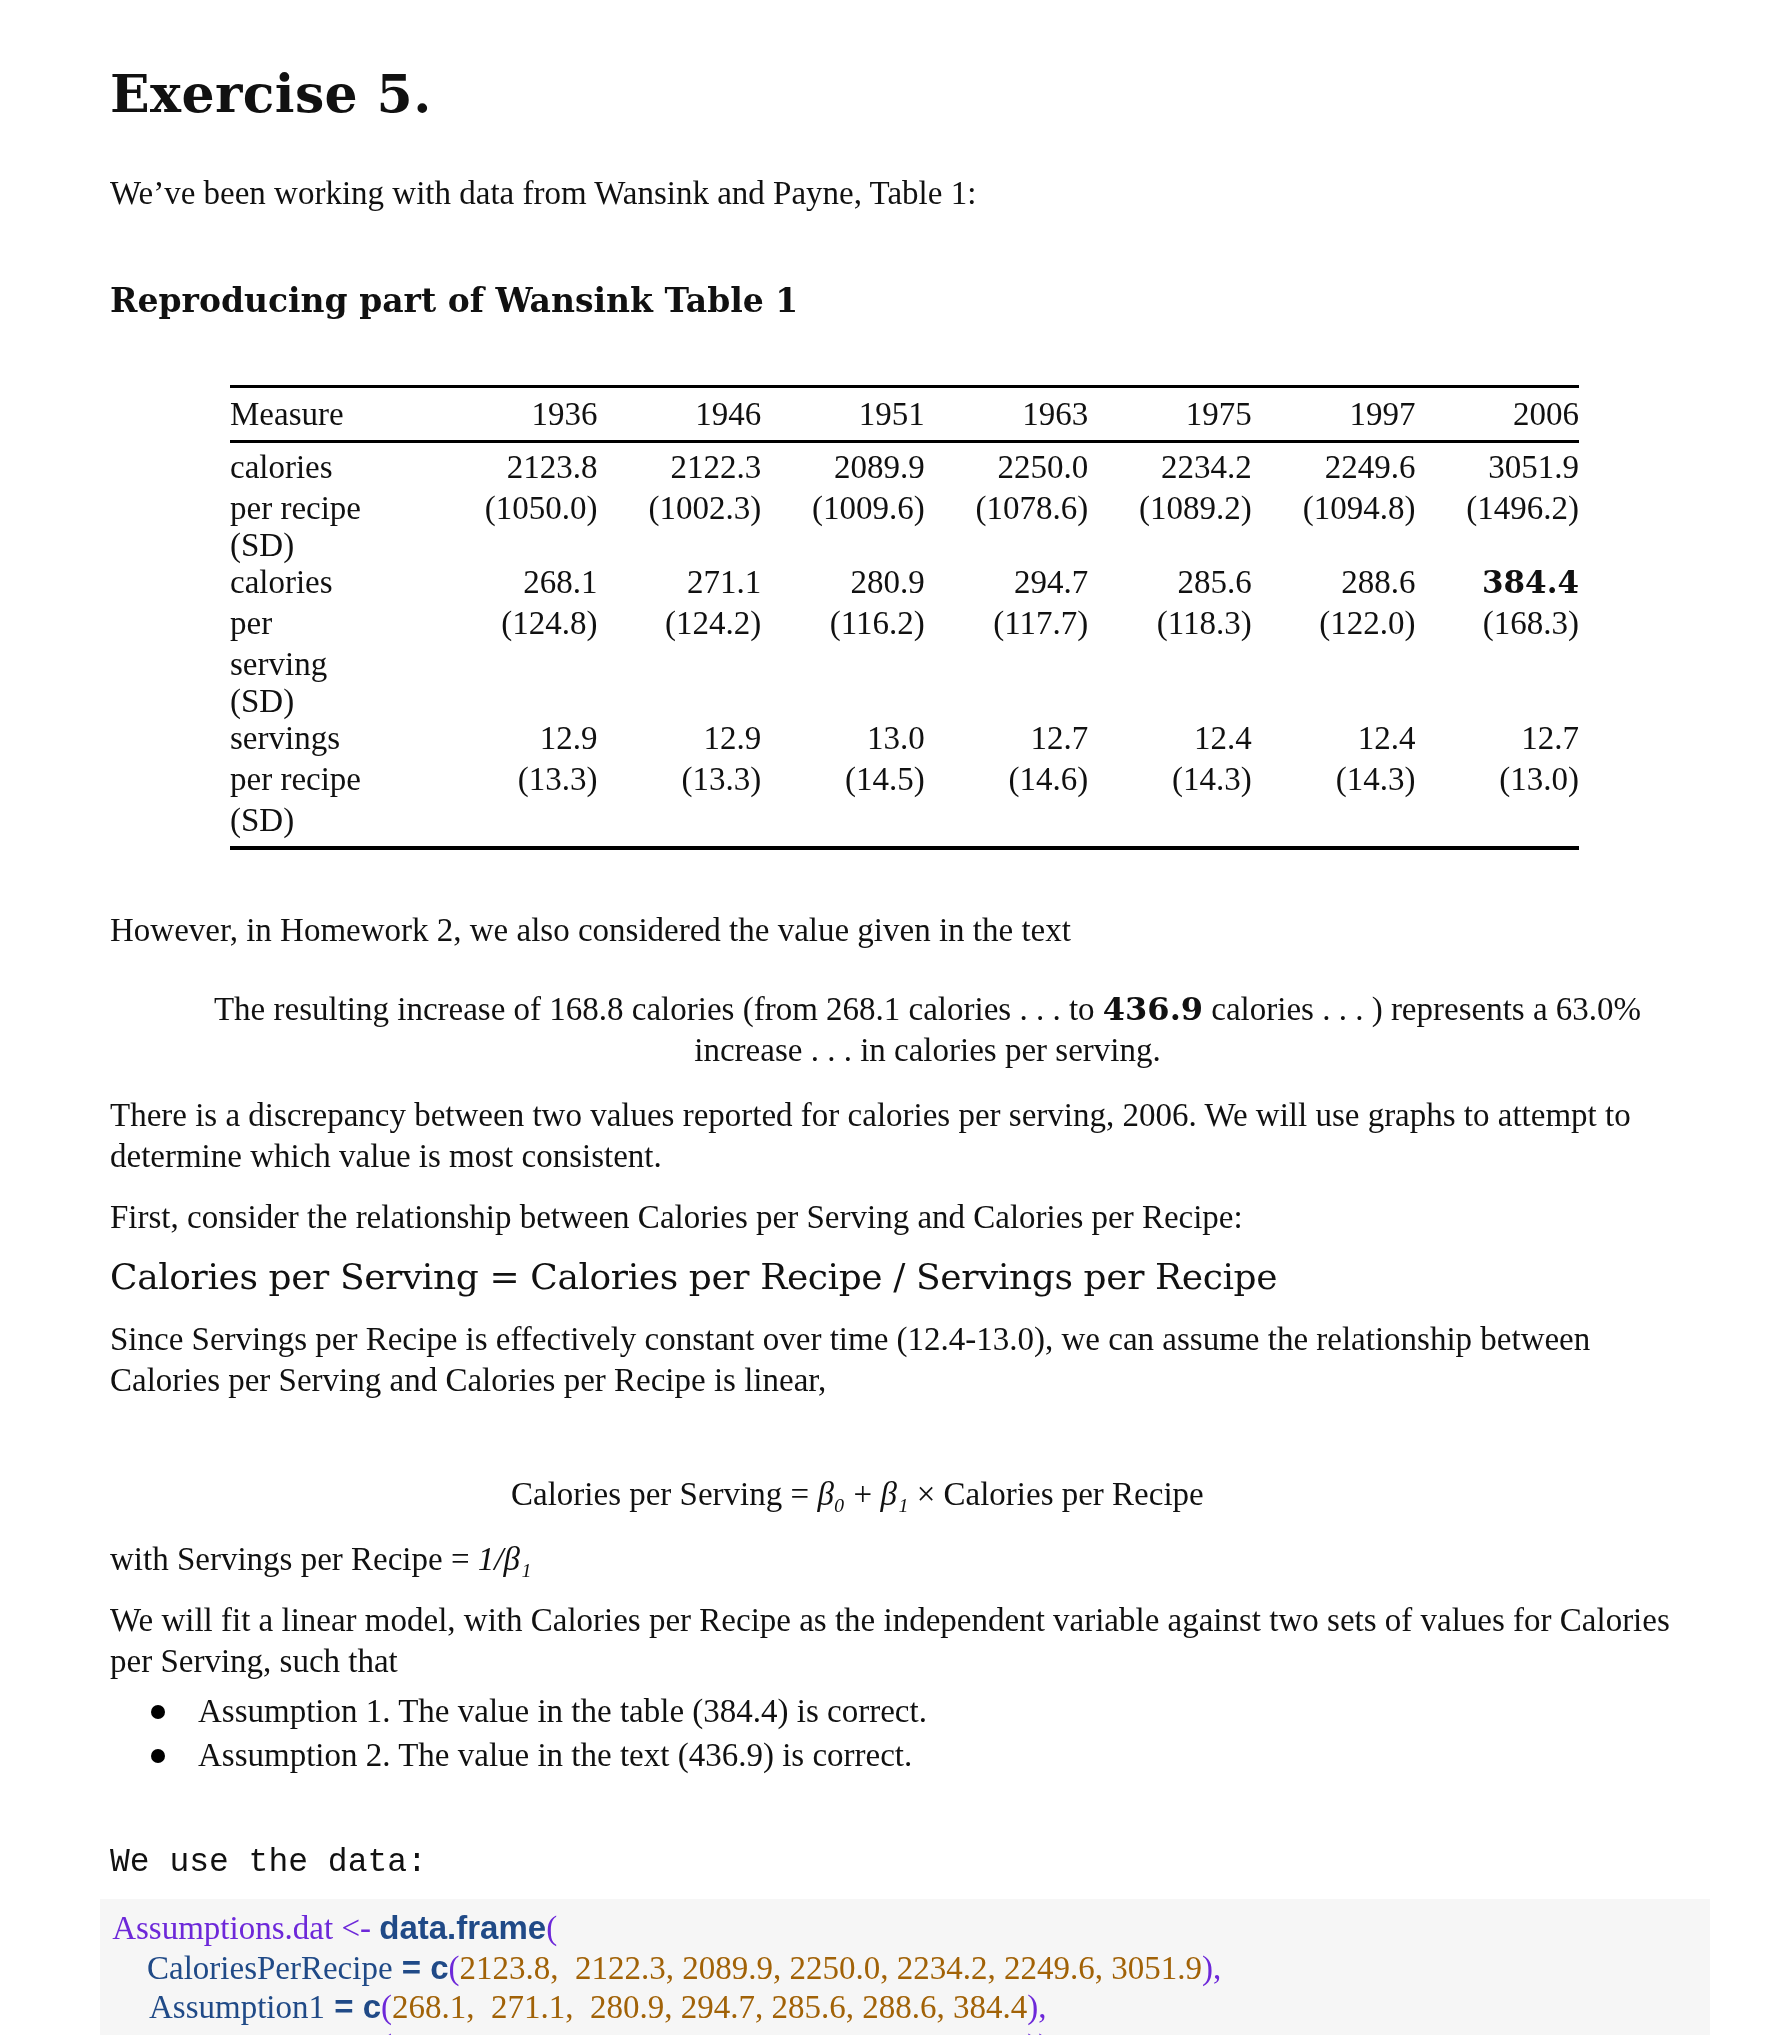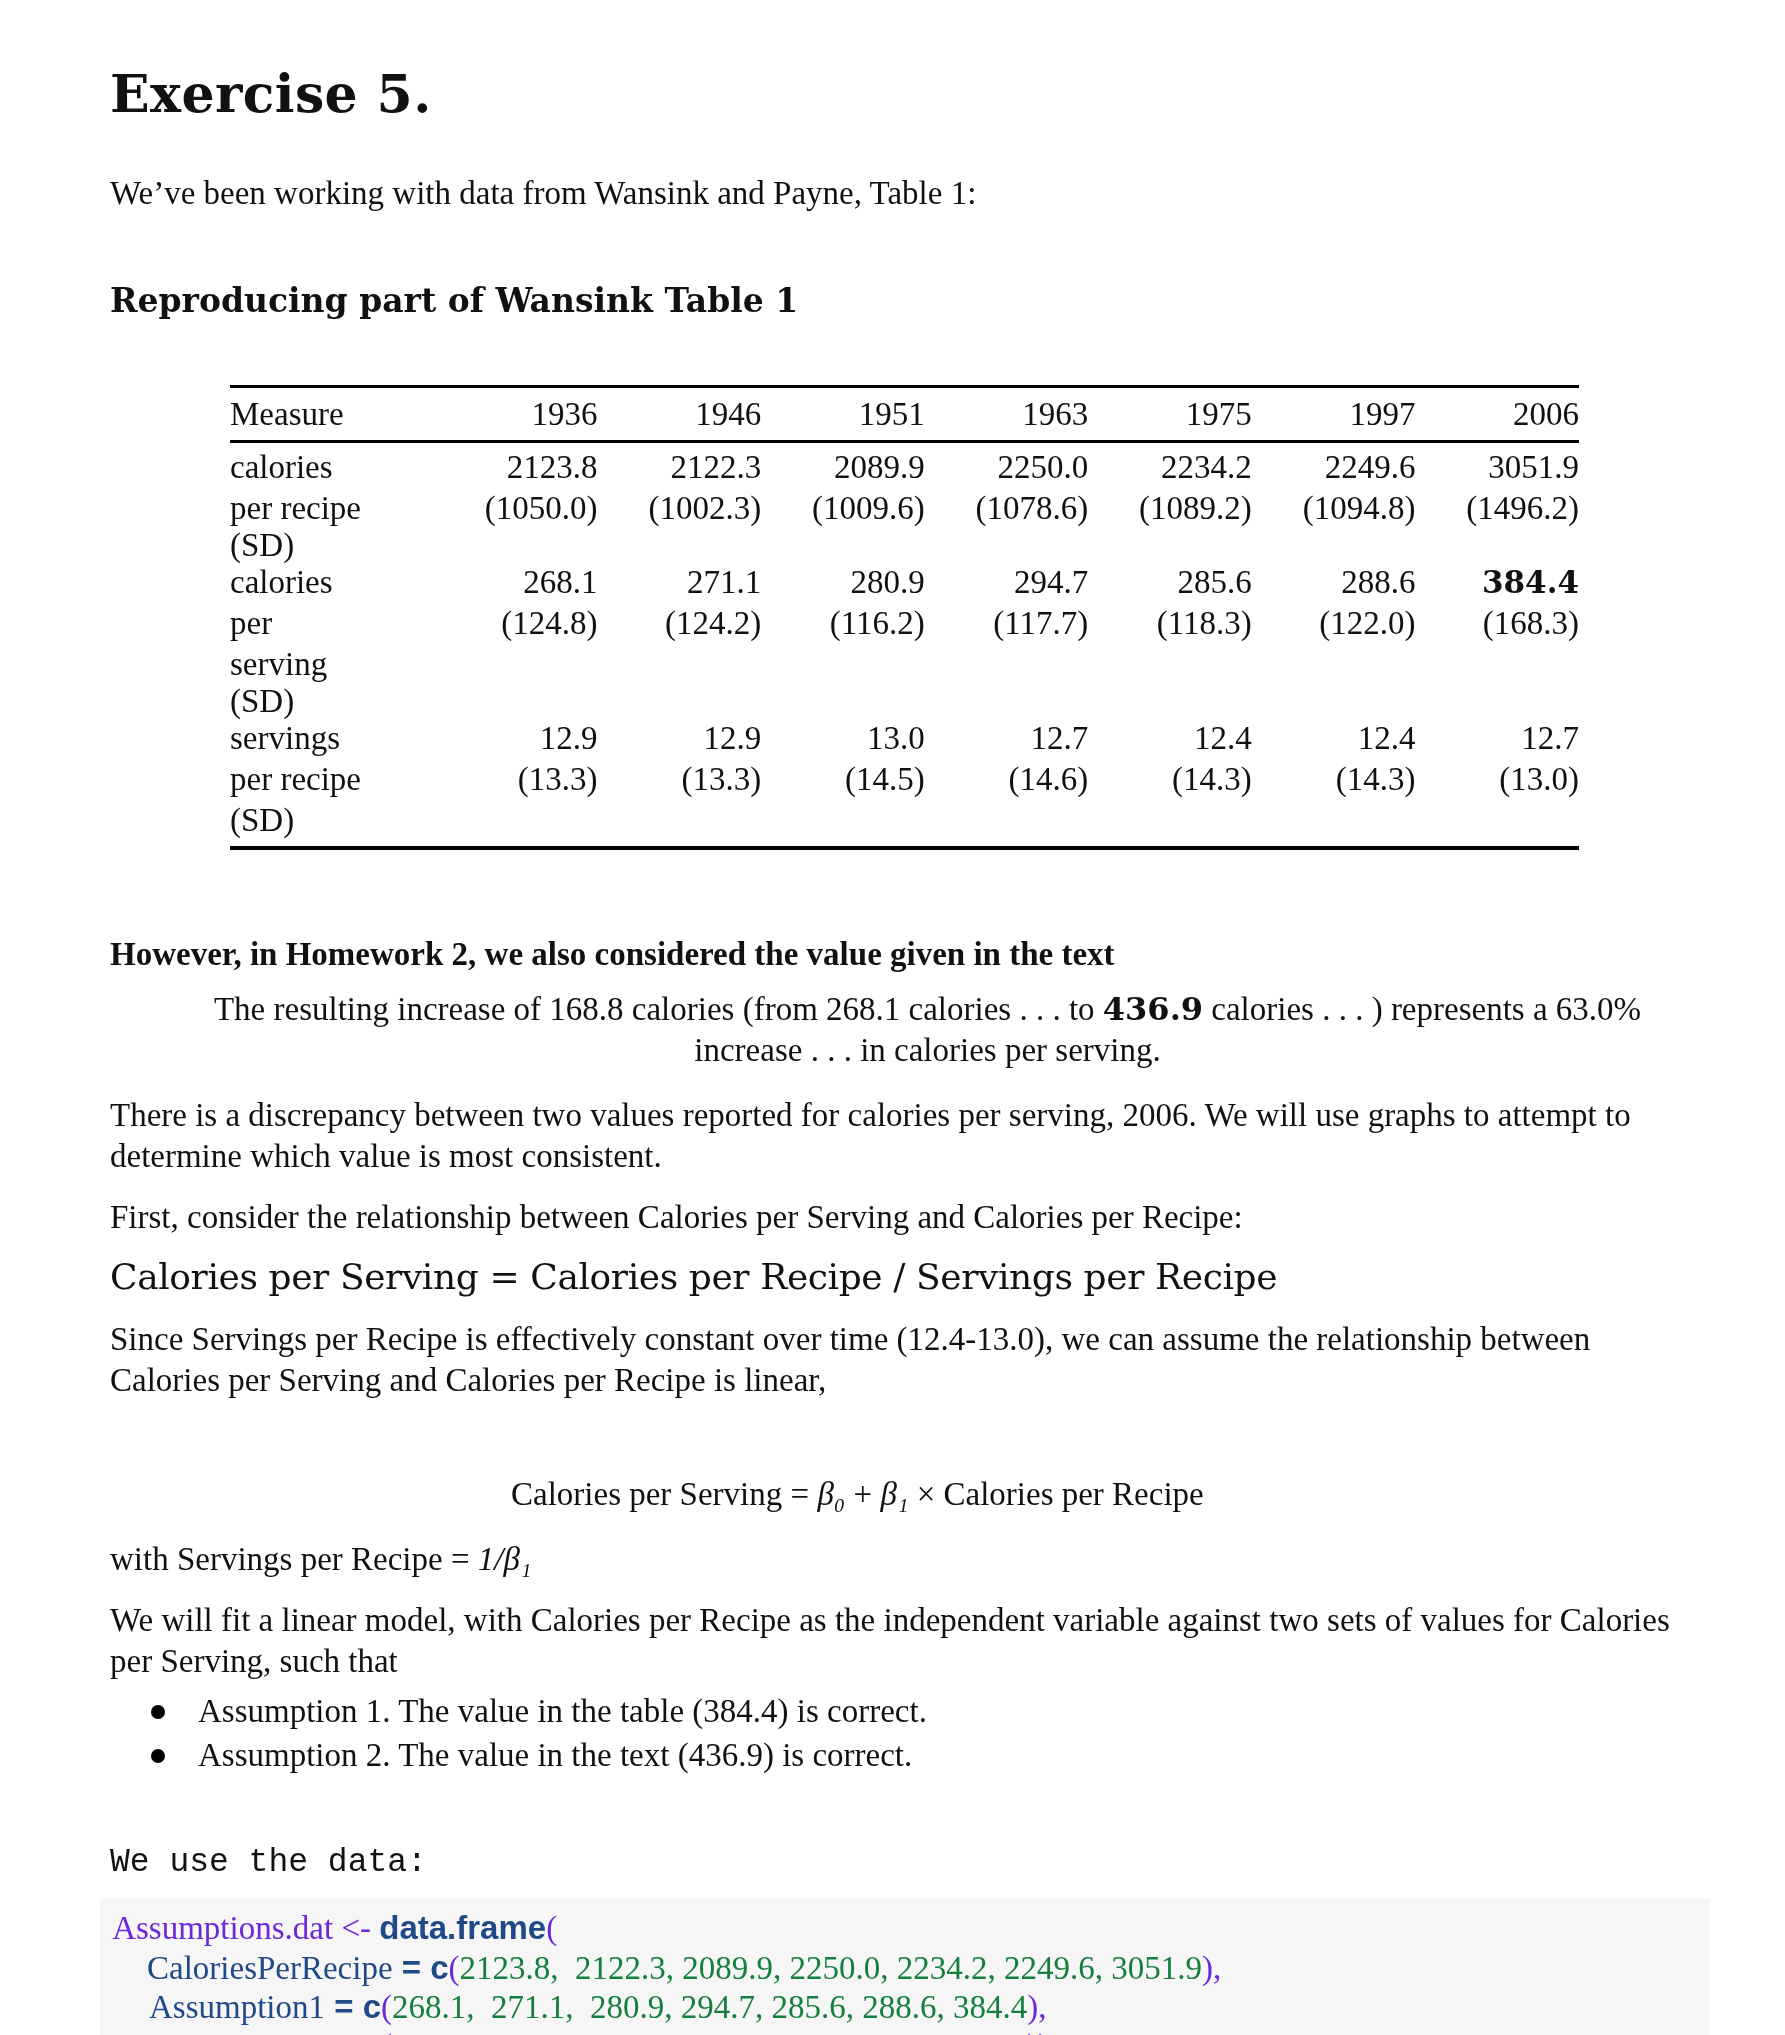--- a/index.html
+++ b/index.html
@@ -26,21 +26,21 @@
   .eq2 { left:511px; top:1476px; font-size:33px; }
   .greek { font-style:italic; }
   .bullets { left:151px; top:1689px; font-size:33px; line-height:44px; }
   .bullets .li { position:relative; padding-left:47px; }
   .bullets .dot { position:absolute; left:0; top:15.5px; width:14px; height:14px; border-radius:50%; background:#000; }
   .code { left:100px; top:1899px; width:1610px; height:177px; background:#f6f6f6; }
   .code .line { position:absolute; font-size:33px; white-space:pre; line-height:41px; }
   .c-black { color:#6d28d9; }
   .c-fn { color:#204a87; font-weight:bold; font-family:"Liberation Sans",sans-serif; font-size:33px; }
   .c-arg { color:#204a87; }
-  .c-num { color:#15803d; }
+  .c-num { color:#a16207; }
   .c-op { color:#204a87; font-family:"Liberation Sans",sans-serif; font-weight:bold; }
 </style>
 </head>
 <body>
 
 <div class="abs title">Exercise 5.</div>
 
 <div class="abs para" style="top:173px;">We’ve been working with data from Wansink and Payne, Table 1:</div>
 
 <div class="abs subhead">Reproducing part of Wansink Table 1</div>
@@ -168,21 +168,21 @@
         <td class="num">
             <div>12.7</div>
             <div>(13.0)</div>
           </td>
       </tr>
     </tbody>
   </table>
   <div class="rule-thick" style="margin-top:5.7px;"></div>
 </div>
 
-<div class="abs para" style="top:934px;font-weight:bold;">However, in Homework 2, we also considered the value given in the text</div>
+<div class="abs para" style="top:910px;">However, in Homework 2, we also considered the value given in the text</div>
 
 <div class="abs quote"><span>The resulting increase of 168.8 calories (from 268.1 calories . . . to </span><span class="b">436.9</span><span> calories . . . ) represents a 63.0% increase . . . in calories per serving.</span></div>
 
 <div class="abs para" style="top:1095px; width:1567px;">There is a discrepancy between two values reported for calories per serving, 2006. We will use graphs to attempt to determine which value is most consistent.</div>
 
 <div class="abs para" style="top:1197px;">First, consider the relationship between Calories per Serving and Calories per Recipe:</div>
 
 <div class="abs eq1">Calories per Serving = Calories per Recipe / Servings per Recipe</div>
 
 <div class="abs para" style="top:1319px; width:1567px;">Since Servings per Recipe is effectively constant over time (12.4-13.0), we can assume the relationship between Calories per Serving and Calories per Recipe is linear,</div>

